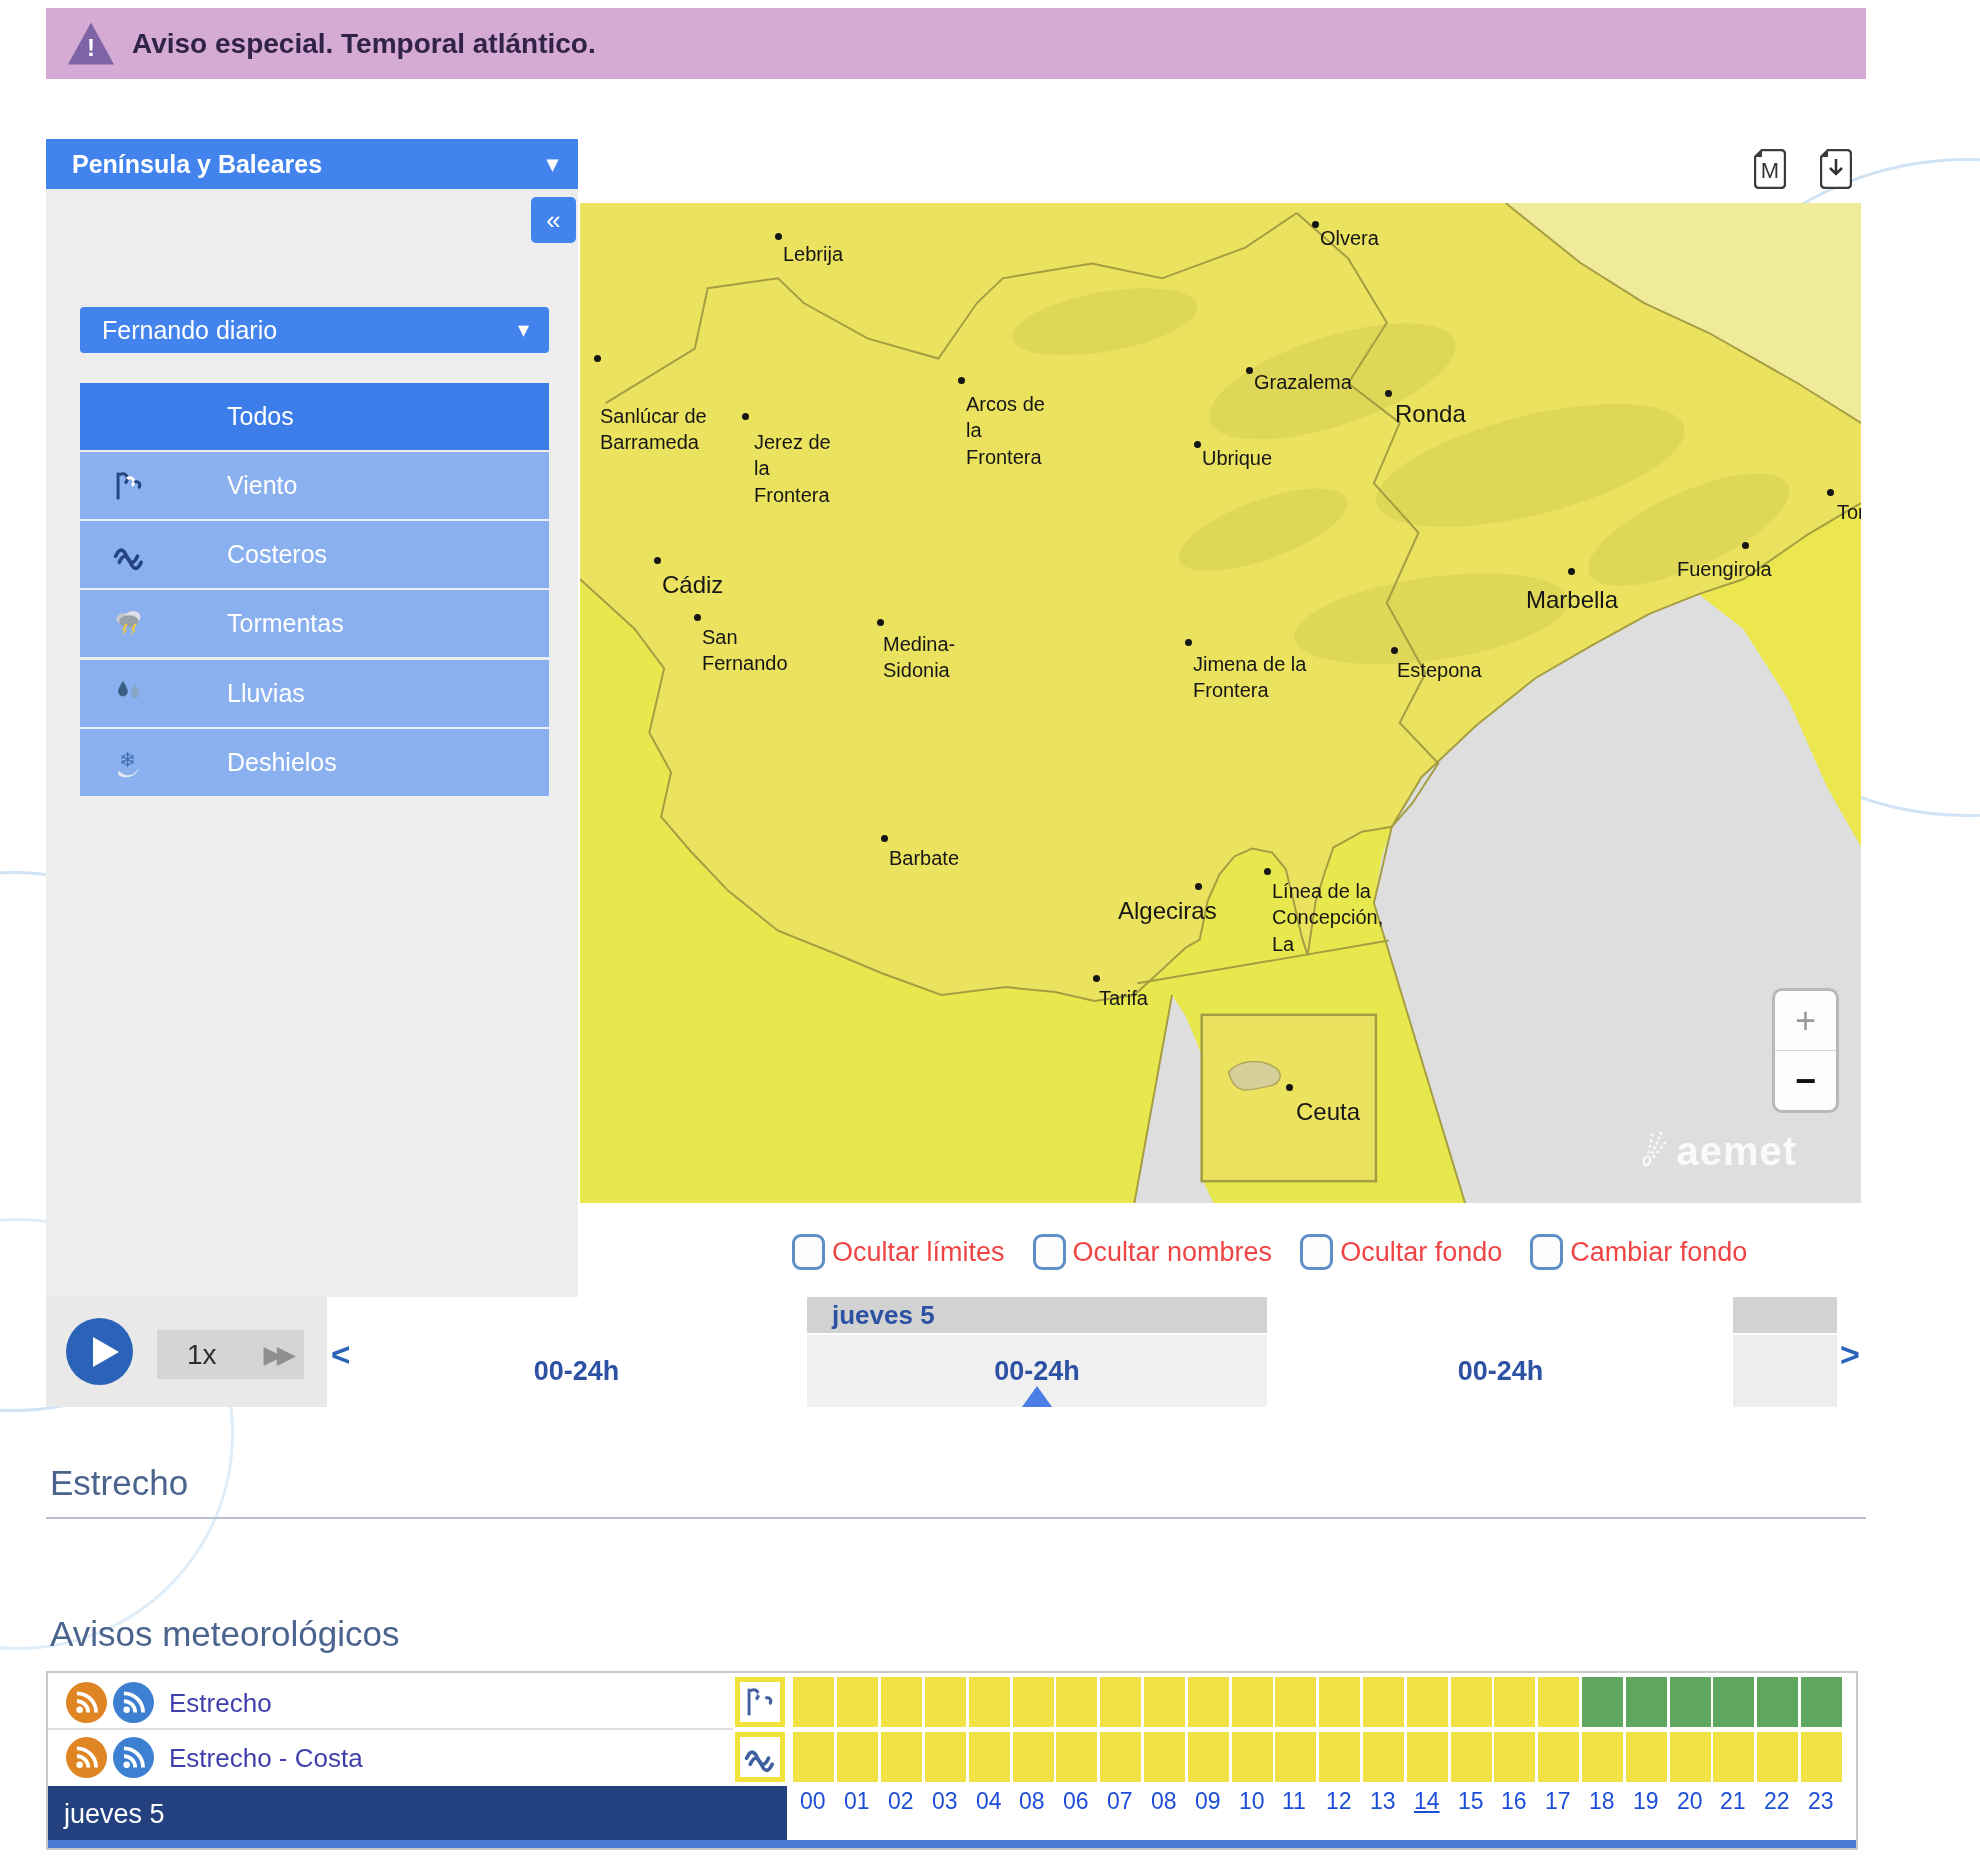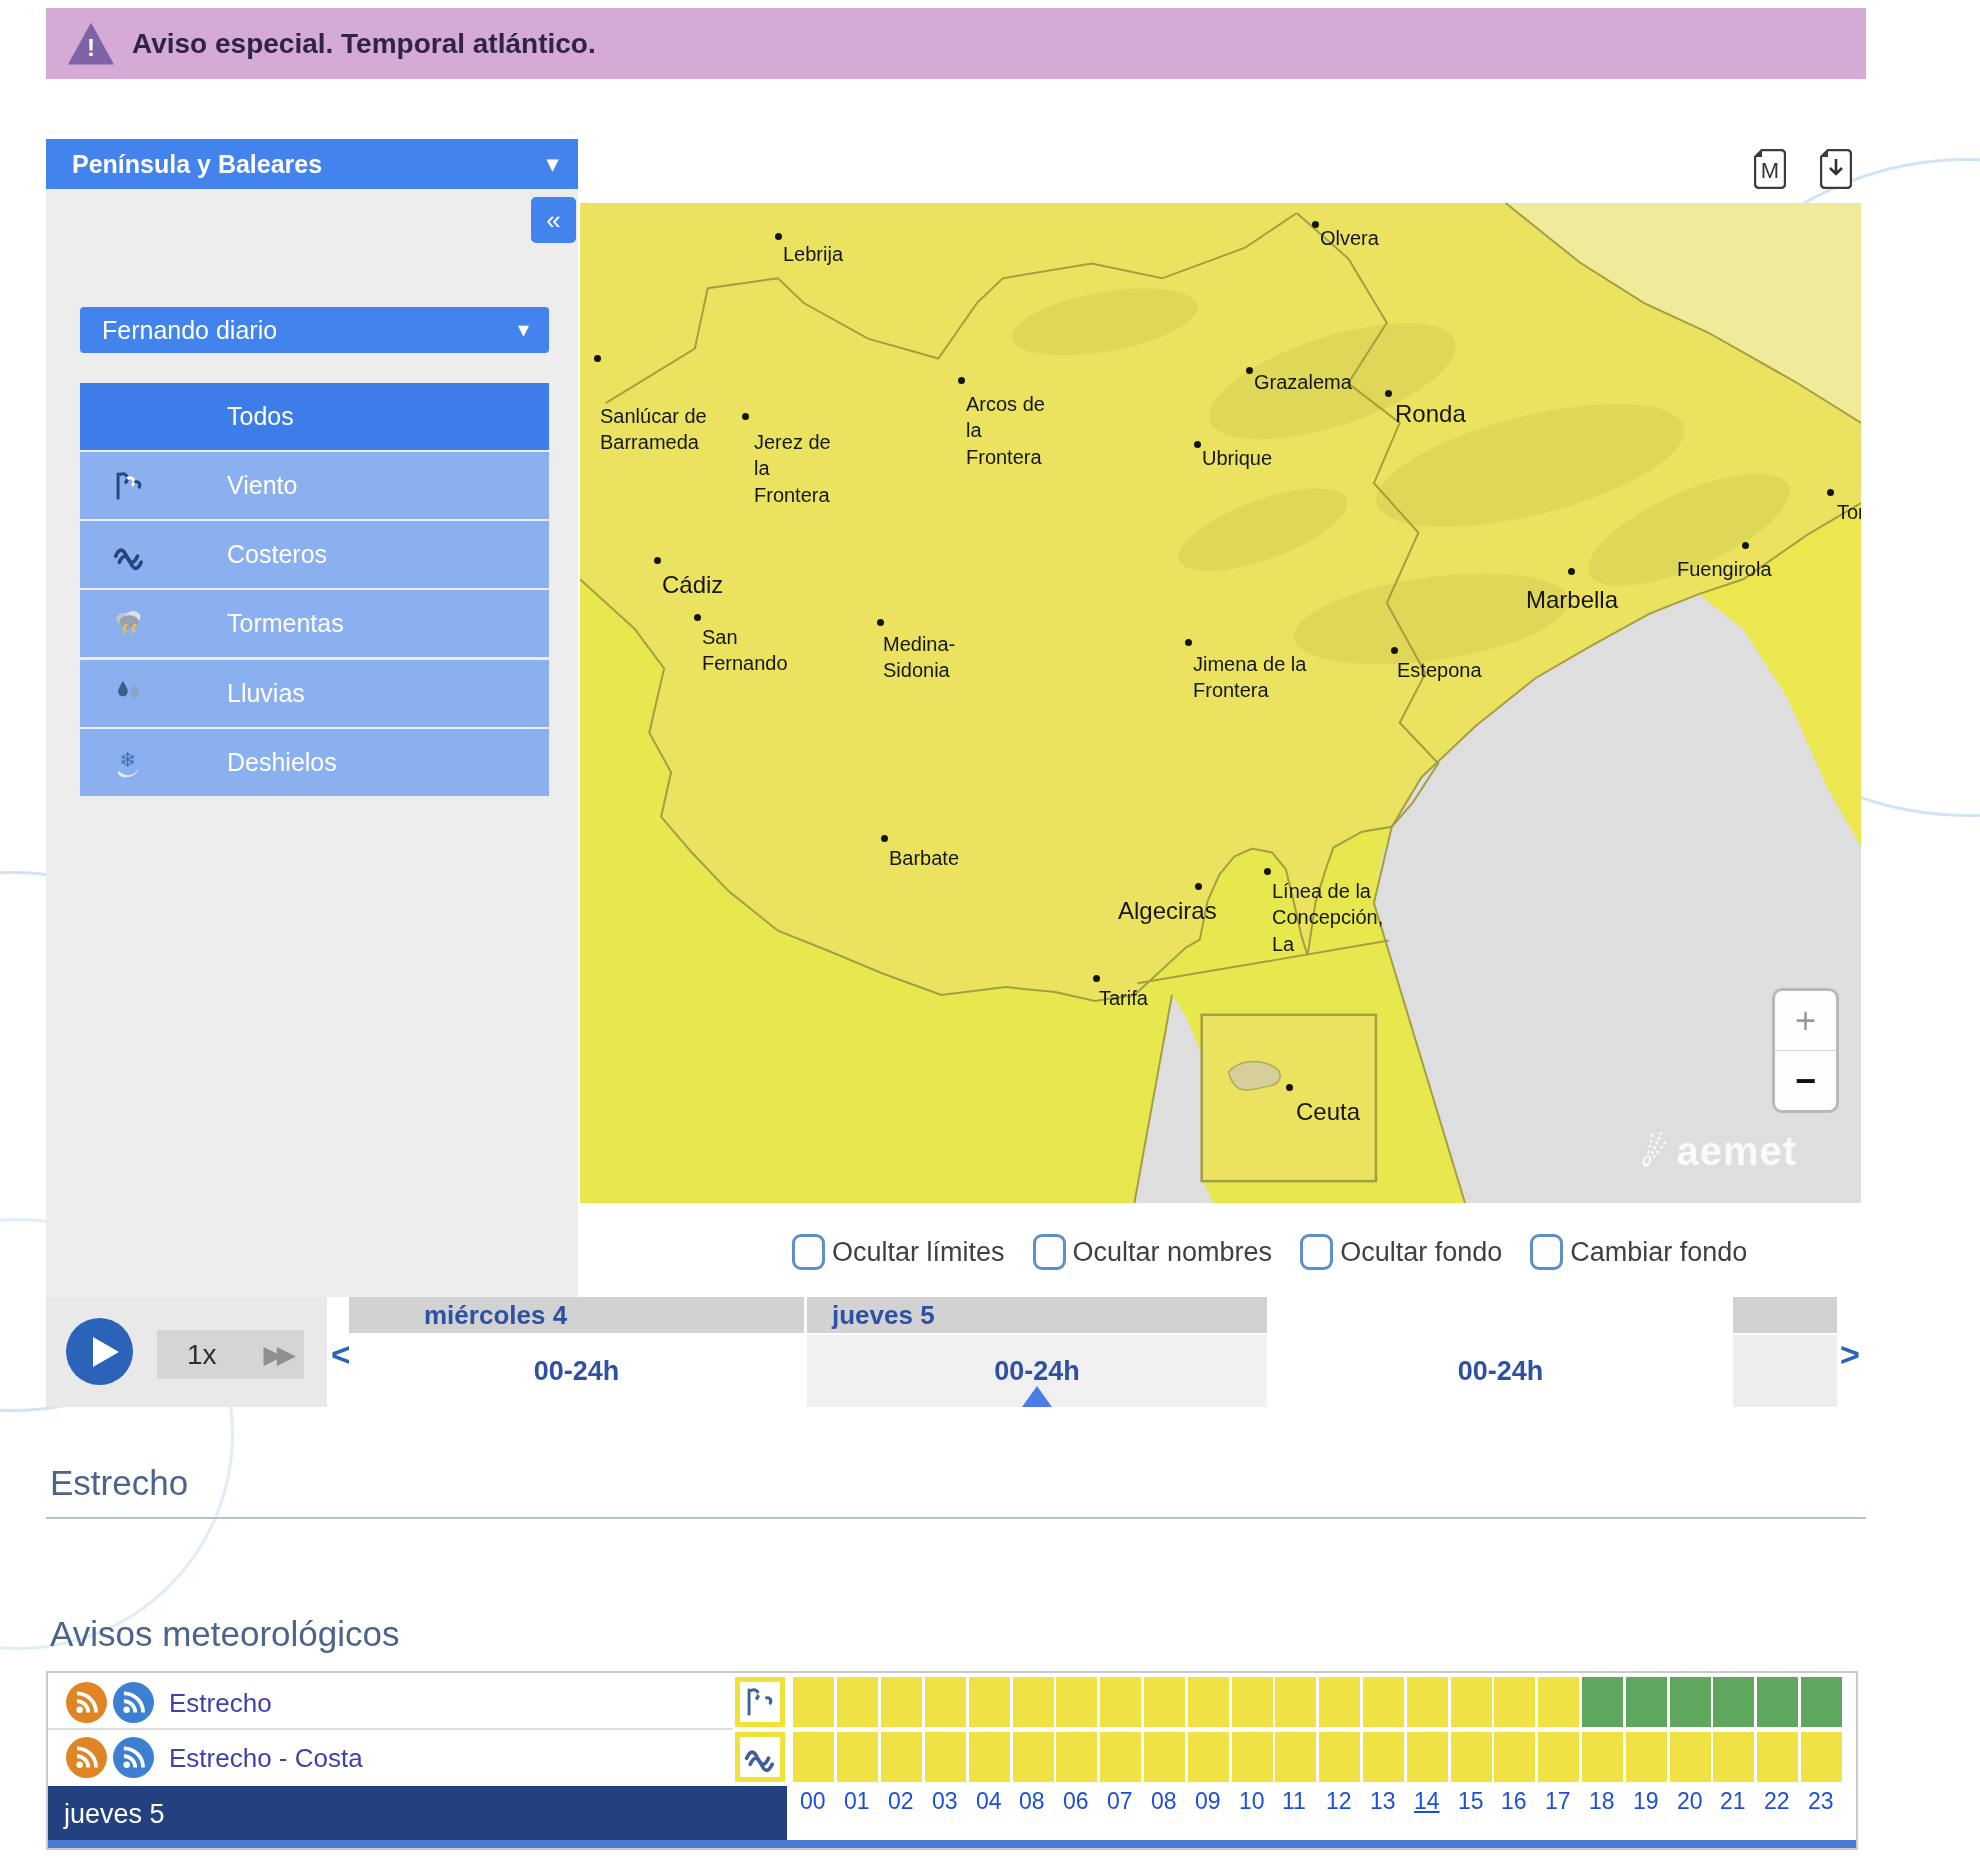--- a/index.html
+++ b/index.html
@@ -46,21 +46,21 @@
              font-weight:bold;z-index:4;display:flex;align-items:center;letter-spacing:1px;}
   .watermark .wmlogo{font-size:34px;margin-right:6px;transform:rotate(-12deg);}
   
   .dicons{position:absolute;left:1754px;top:149px;display:flex;gap:34px;z-index:3;}
   .dicon{width:32px;height:40px;cursor:pointer;}
   
   .opts{position:absolute;left:792px;top:1234px;display:flex;gap:28px;align-items:center;z-index:2;}
   .opt{display:flex;align-items:center;}
   .opt .box{width:27px;height:30px;border:3px solid #5e8fc9;border-radius:9px;background:#fdfdfd;
             margin-right:7px;cursor:pointer;}
-  .opt .olabel{font-size:27px;color:#404040;}
+  .opt .olabel{font-size:27px;color:#ef4444;}
   
   .timeline{position:absolute;left:46px;top:1297px;width:1816px;height:110px;z-index:2;}
   .tl-left{position:absolute;left:0;top:0;width:281px;height:110px;background:#e9e9e9;}
   .playbtn{position:absolute;left:20px;top:21px;width:67px;height:67px;border-radius:50%;
            background:#2a63b8;cursor:pointer;}
   .playbtn:after{content:"";position:absolute;left:27px;top:19px;border-left:26px solid #fff;
                  border-top:15px solid transparent;border-bottom:15px solid transparent;}
   .speedbox{position:absolute;left:111px;top:33px;width:147px;height:49px;background:#d5d5d5;
             display:flex;align-items:center;}
   .speedbox .spd{font-size:28px;color:#2e2e2e;margin-left:30px;}
@@ -415,23 +415,20 @@
     <div class="tl-left">
       <div class="playbtn"></div>
       <div class="speedbox">
         <span class="spd">1x</span>
         <span class="ff">▶▶</span>
       </div>
     </div>
     <div class="tl-arrow" style="left:285px;">&lt;</div>
     <div class="tl-days" id="tl-days">
         <div class="day" style="left: 0px; width: 455px;">
-          <div class="dhead">
-      <span style="margin-left:75px">miércoles 4</span>
-          </div>
     <div class="dbody" style="background:#ffffff">
       <span class="range">00-24h</span>
 
     </div>
         </div>
         <div class="day" style="left: 458px; width: 460px;">
           <div class="dhead">
       <span style="margin-left:25px">jueves 5</span>
           </div>
     <div class="dbody" style="background:#f0f0f0">

